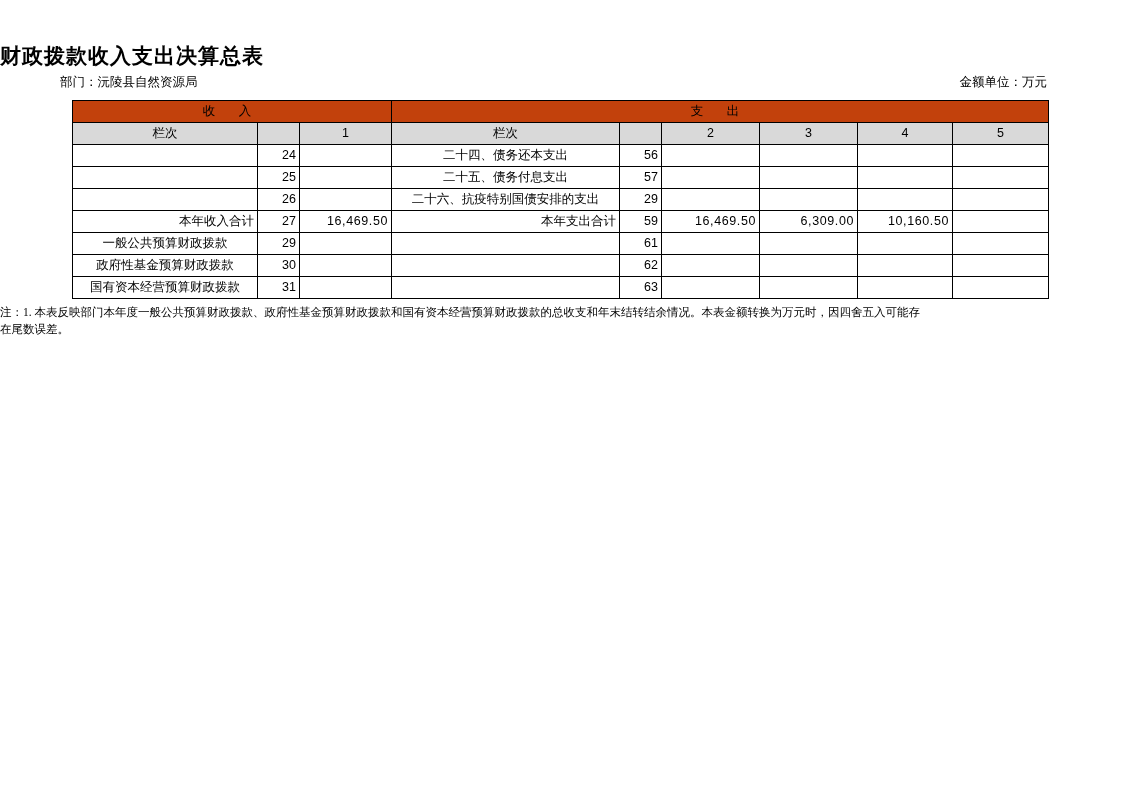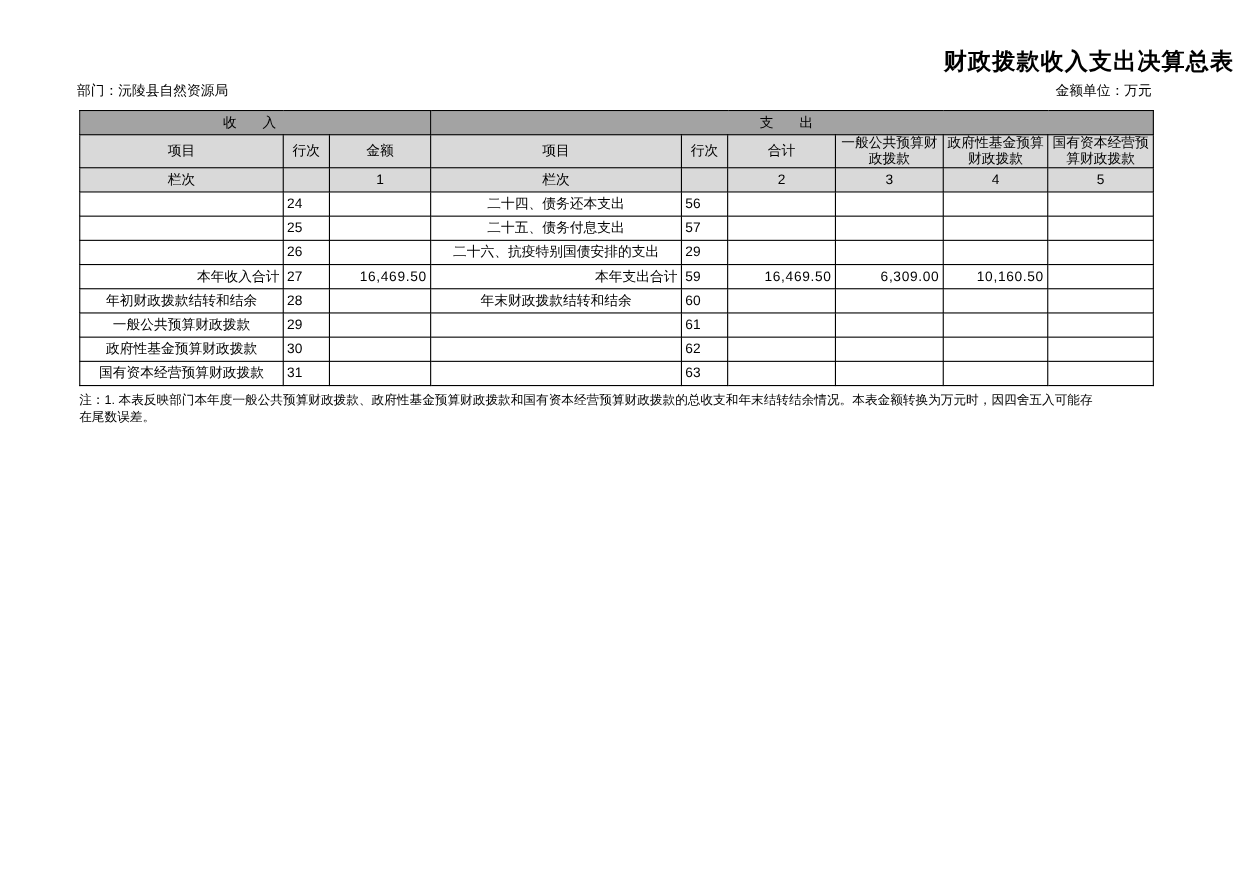--- a/index.html
+++ b/index.html
@@ -14,21 +14,21 @@
     color: #000000;
     position: relative;
     overflow: hidden;
   }
   .page {
     position: relative;
     width: 1122px;
     height: 793px;
   }
   .title {
-    text-align: right;
+    text-align: left;
     font-size: 21px;
     font-weight: bold;
     font-family: "Liberation Sans", "DejaVu Sans", sans-serif;
     letter-spacing: 1px;
     margin-top: 42px;
   }
   .subrow {
     position: relative;
     height: 18px;
     margin-top: 14px;
@@ -40,21 +40,21 @@
     font-size: 12.5px;
     font-family: "Liberation Sans", "DejaVu Sans", sans-serif;
   }
   .meta-row {
     position: relative;
     height: 20px;
     margin-top: 4px;
   }
   .dept {
     position: absolute;
-    left: 70px;
+    left: 60px;
     top: 0;
     font-size: 12.5px;
     font-family: "Liberation Sans", "DejaVu Sans", sans-serif;
   }
   .unit {
     position: absolute;
     right: 75px;
     top: 0;
     font-size: 12.5px;
     font-family: Liberation Sans, sans-serif;
@@ -74,47 +74,46 @@
     padding: 0 3px;
     vertical-align: middle;
     line-height: 1.15;
   }
   .hdr {
     background: #d9d9d9;
     text-align: center;
     font-weight: normal;
   }
   .hdr-band {
-    background: #a3a3a3;
+    background: #c2410c;
     text-align: center;
     letter-spacing: 10px;
     height: 26px;
   }
   .hdr-tall {
     height: 34px;
   }
   .c { text-align: right; }
   .l { text-align: center; padding-left: 6px; }
   .num {
     text-align: right;
     padding-right: 7px;
     font-family: "Liberation Serif", "DejaVu Serif", serif;
     letter-spacing: 0.6px;
     font-size: 12.5px;
   }
   .idx {
-    text-align: left;
+    text-align: right;
     font-family: "Liberation Serif", "DejaVu Serif", serif;
     font-size: 12.5px;
   }
   .notes {
-    margin-left: 72px;
     margin-top: 5px;
     font-size: 11.5px;
-    font-family: Liberation Sans, sans-serif;
+    font-family: Liberation Serif, serif;
     line-height: 1.45;
     width: 990px;
   }
   .notes div { white-space: pre-wrap; }
   .note2 { text-indent: 22px; }
 </style>
 </head>
 <body>
 
 <div class="page">
@@ -138,31 +137,20 @@
       <col style="width:98px">
       <col style="width:95px">
       <col style="width:96px">
     </colgroup>
     <tbody>
       <tr>
         <td class="hdr-band" colspan="3">收        入</td>
         <td class="hdr-band" colspan="6">支        出</td>
       </tr>
       <tr>
-        <td class="hdr hdr-tall">项目</td>
-        <td class="hdr hdr-tall">行次</td>
-        <td class="hdr hdr-tall">金额</td>
-        <td class="hdr hdr-tall">项目</td>
-        <td class="hdr hdr-tall">行次</td>
-        <td class="hdr hdr-tall">合计</td>
-        <td class="hdr hdr-tall">一般公共预算财政拨款</td>
-        <td class="hdr hdr-tall">政府性基金预算财政拨款</td>
-        <td class="hdr hdr-tall">国有资本经营预算财政拨款</td>
-      </tr>
-      <tr>
         <td class="hdr">栏次</td>
         <td class="hdr"></td>
         <td class="hdr">1</td>
         <td class="hdr">栏次</td>
         <td class="hdr"></td>
         <td class="hdr">2</td>
         <td class="hdr">3</td>
         <td class="hdr">4</td>
         <td class="hdr">5</td>
       </tr>
@@ -208,31 +196,20 @@
         <td class="idx">27</td>
         <td class="num">16,469.50</td>
         <td class="c">本年支出合计</td>
         <td class="idx">59</td>
         <td class="num">16,469.50</td>
         <td class="num">6,309.00</td>
         <td class="num">10,160.50</td>
         <td class="num"></td>
       </tr>
 
-      <tr>
-        <td class="l">年初财政拨款结转和结余</td>
-        <td class="idx">28</td>
-        <td class="num"></td>
-        <td class="l">年末财政拨款结转和结余</td>
-        <td class="idx">60</td>
-        <td class="num"></td>
-        <td class="num"></td>
-        <td class="num"></td>
-        <td class="num"></td>
-      </tr>
 
       <tr>
         <td class="l">一般公共预算财政拨款</td>
         <td class="idx">29</td>
         <td class="num"></td>
         <td class="l"></td>
         <td class="idx">61</td>
         <td class="num"></td>
         <td class="num"></td>
         <td class="num"></td>

